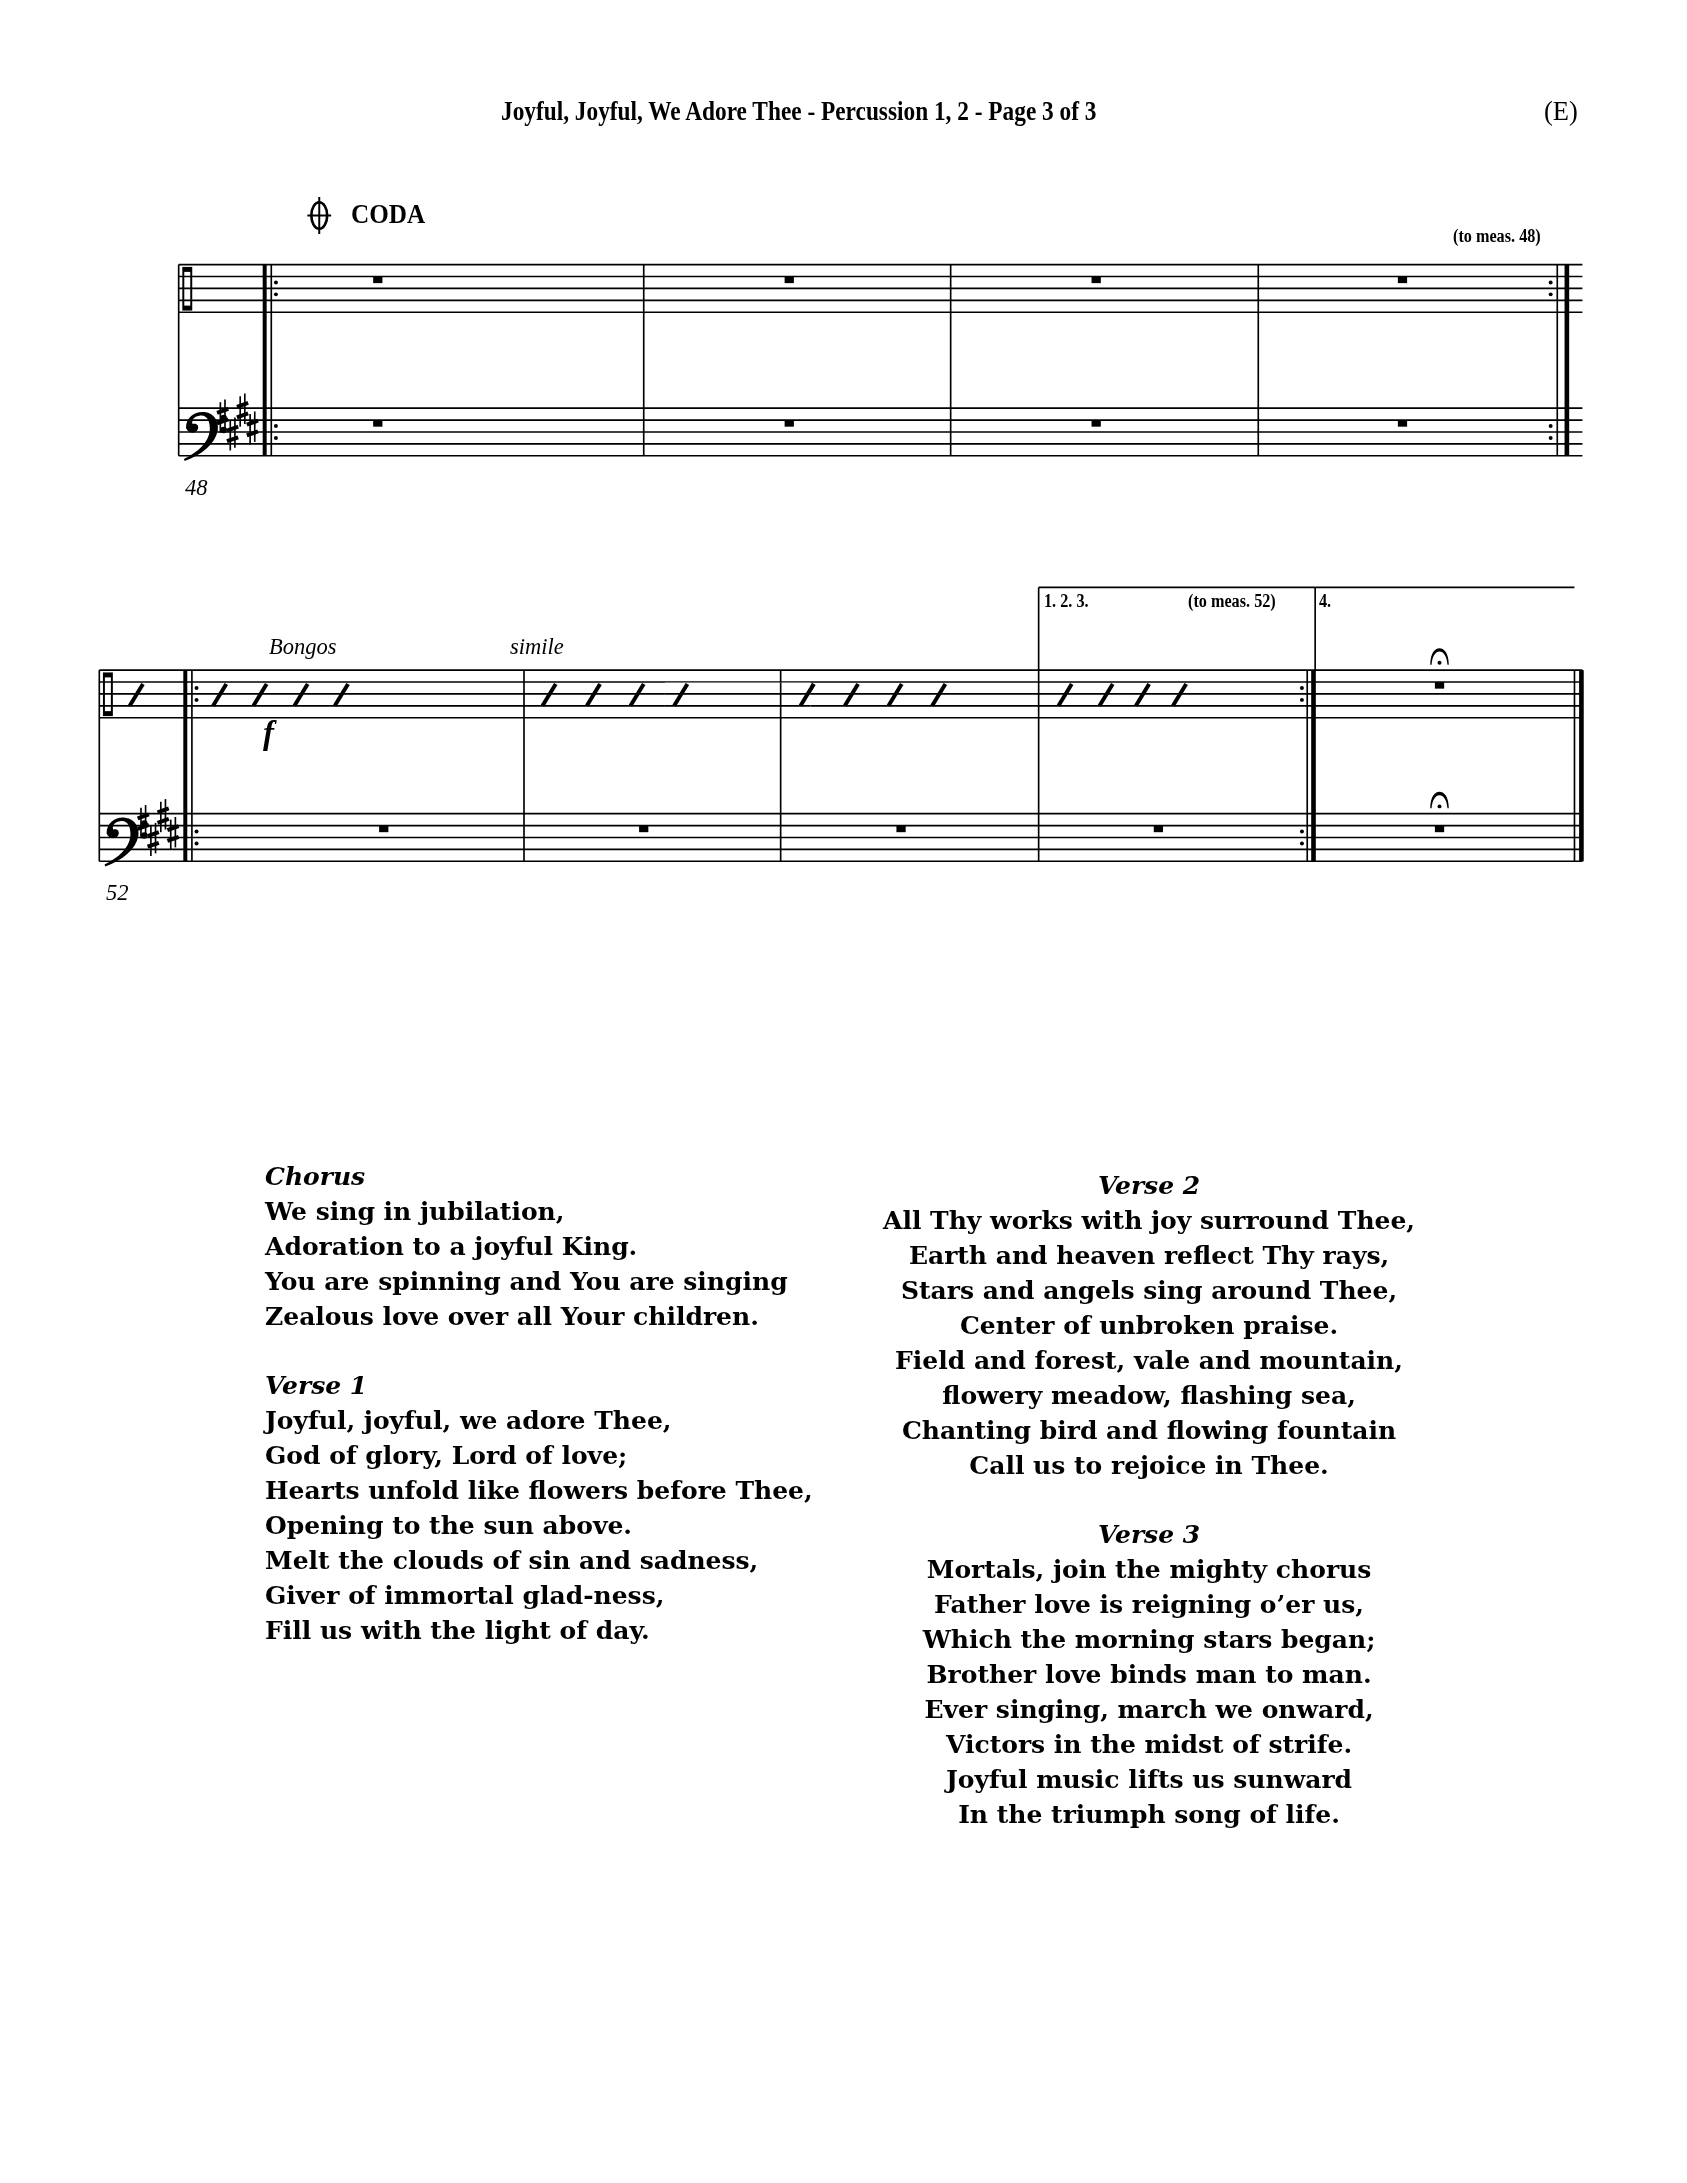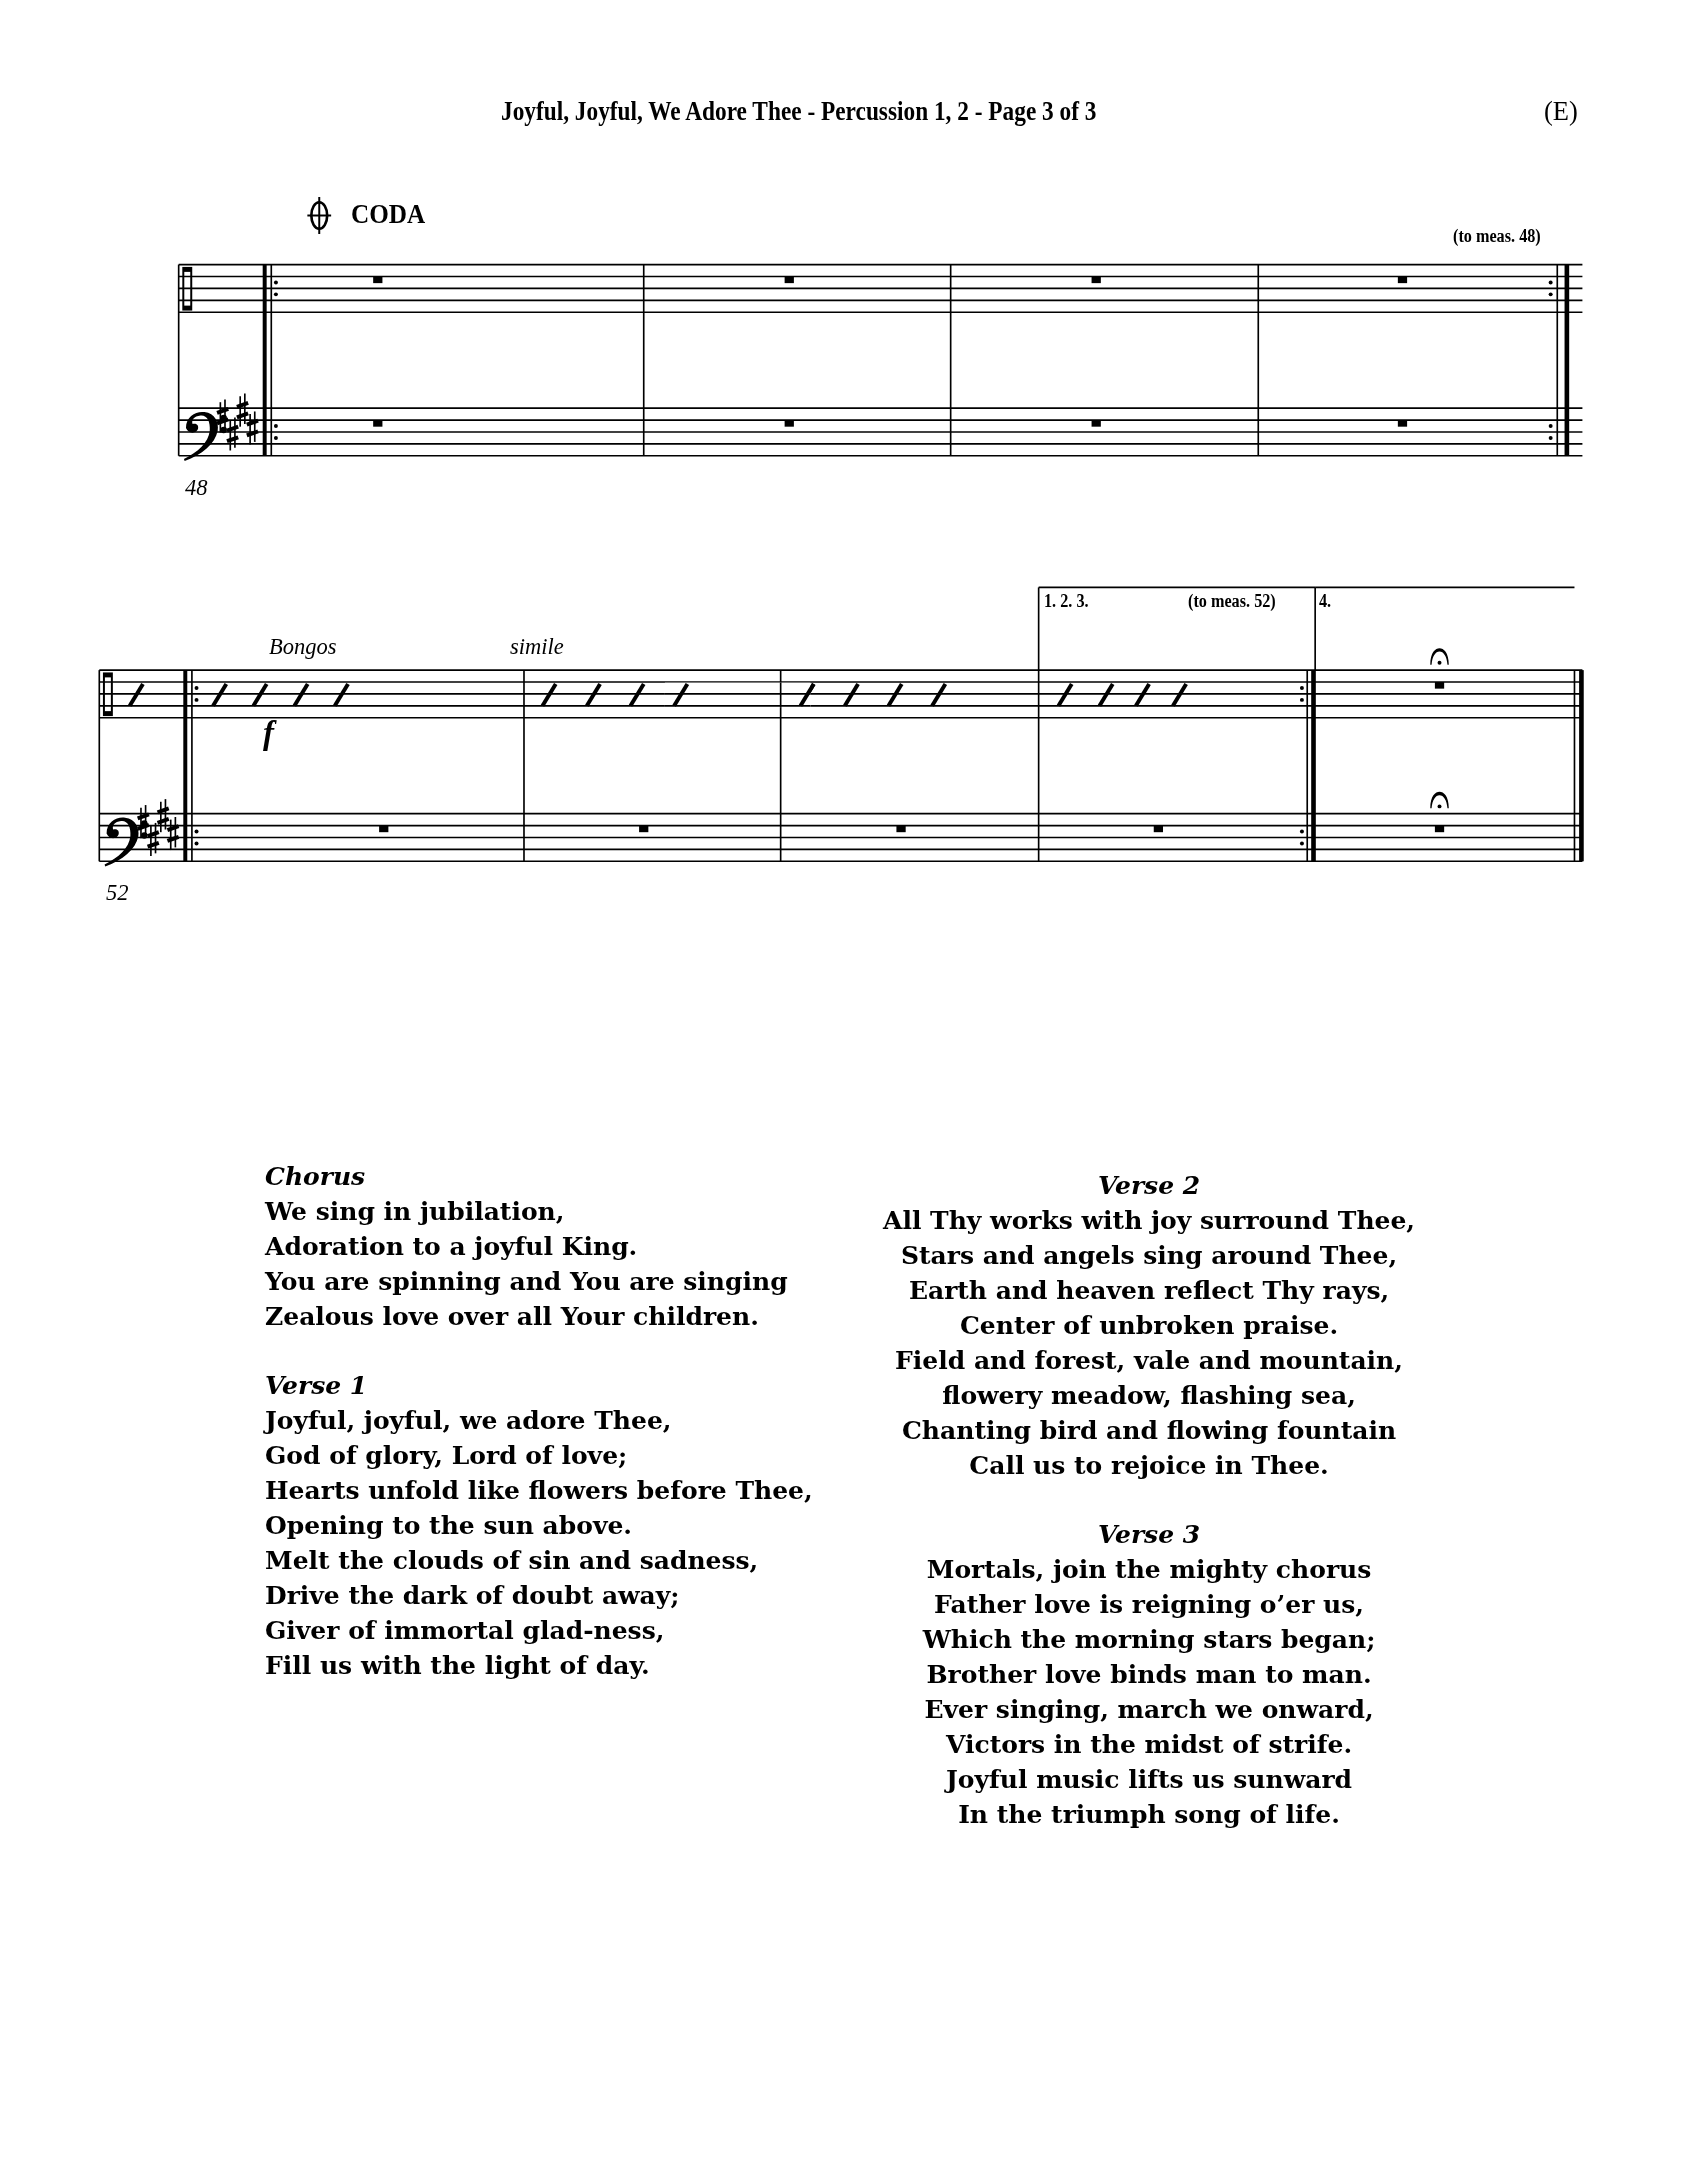--- a/index.html
+++ b/index.html
@@ -230,32 +230,31 @@
     <div class="line">You are spinning and You are singing</div>
     <div class="line">Zealous love over all Your children.</div>
   </div>
   <div class="stanza">
     <div class="heading">Verse 1</div>
     <div class="line">Joyful, joyful, we adore Thee,</div>
     <div class="line">God of glory, Lord of love;</div>
     <div class="line">Hearts unfold like flowers before Thee,</div>
     <div class="line">Opening to the sun above.</div>
     <div class="line">Melt the clouds of sin and sadness,</div>
-    <div class="line">Drive the dark of doubt away;</div>
     <div class="line">Giver of immortal glad-ness,</div>
     <div class="line">Fill us with the light of day.</div>
   </div>
 </div>
 
 <div class="lyrics-col" style="left:883px; top:1152px;text-align:center;">
   <div class="stanza">
     <div class="heading">Verse 2</div>
     <div class="line">All Thy works with joy surround Thee,</div>
+    <div class="line">Earth and heaven reflect Thy rays,</div>
     <div class="line">Stars and angels sing around Thee,</div>
-    <div class="line">Earth and heaven reflect Thy rays,</div>
     <div class="line">Center of unbroken praise.</div>
     <div class="line">Field and forest, vale and mountain,</div>
     <div class="line">flowery meadow, flashing sea,</div>
     <div class="line">Chanting bird and flowing fountain</div>
     <div class="line">Call us to rejoice in Thee.</div>
   </div>
   <div class="stanza">
     <div class="heading">Verse 3</div>
     <div class="line">Mortals, join the mighty chorus</div>
     <div class="line">Father love is reigning o’er us,</div>

